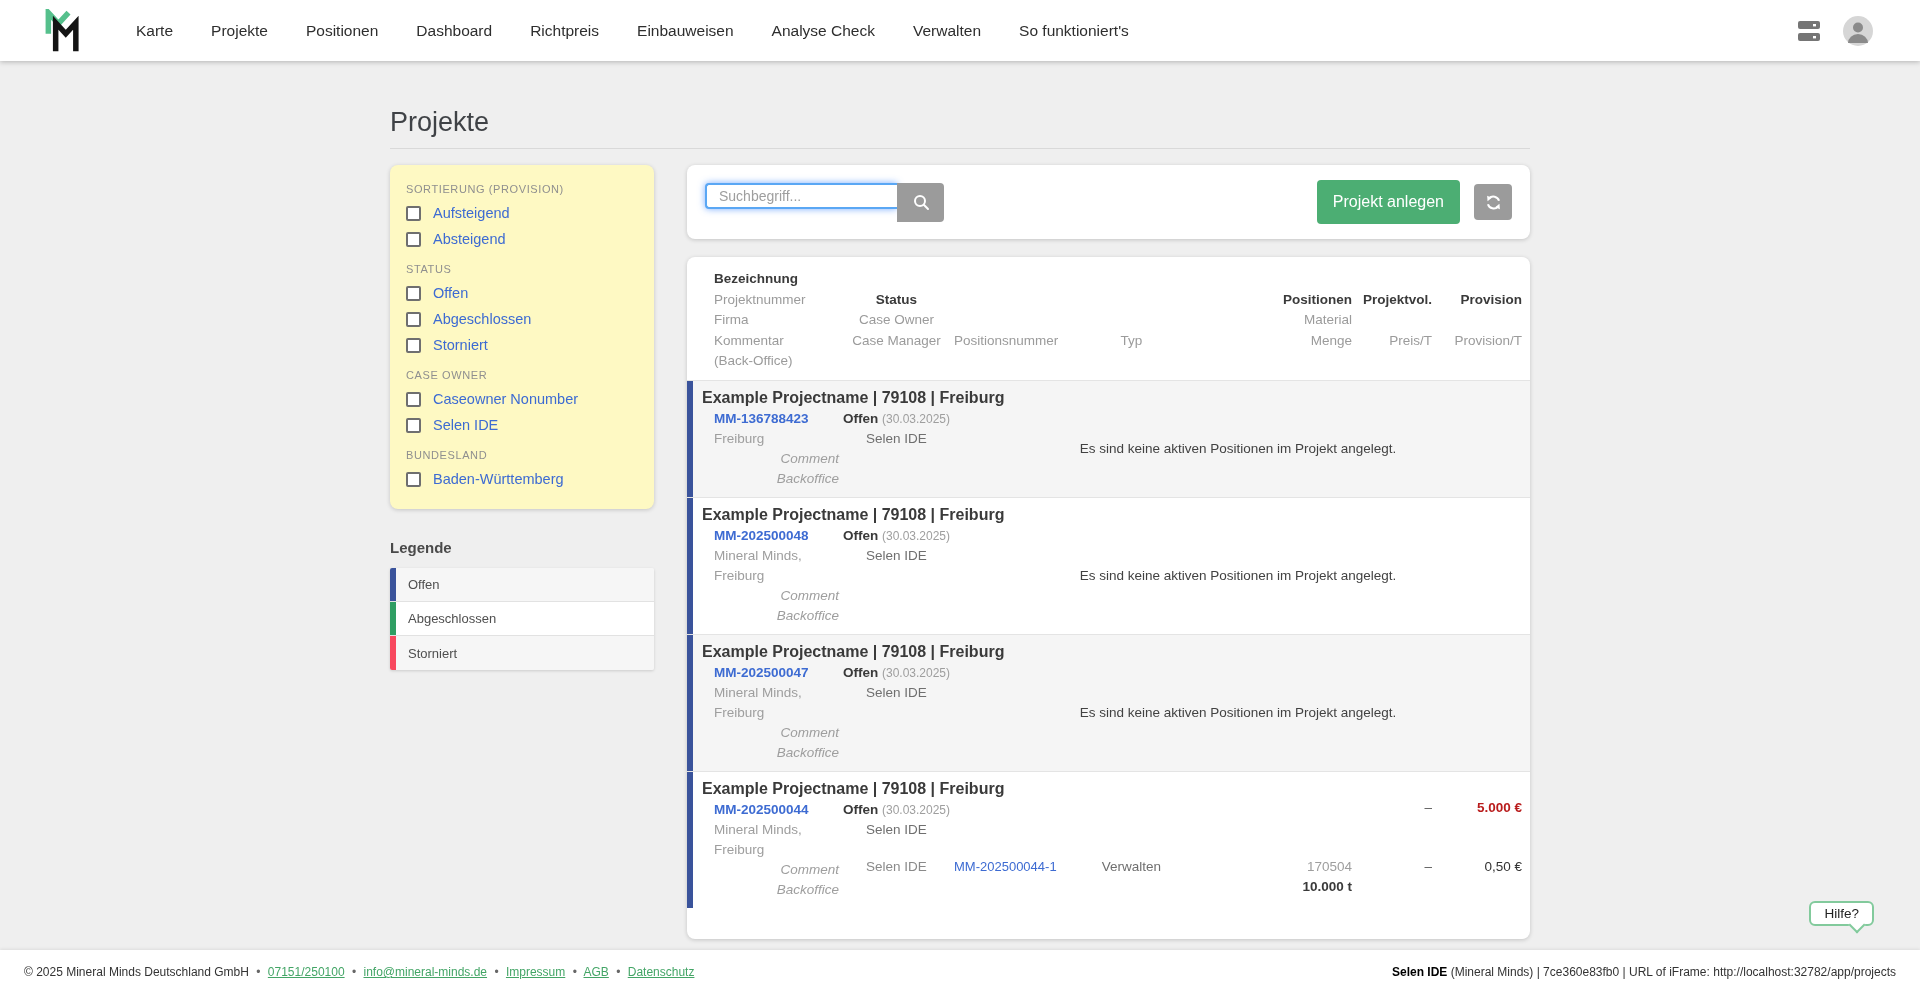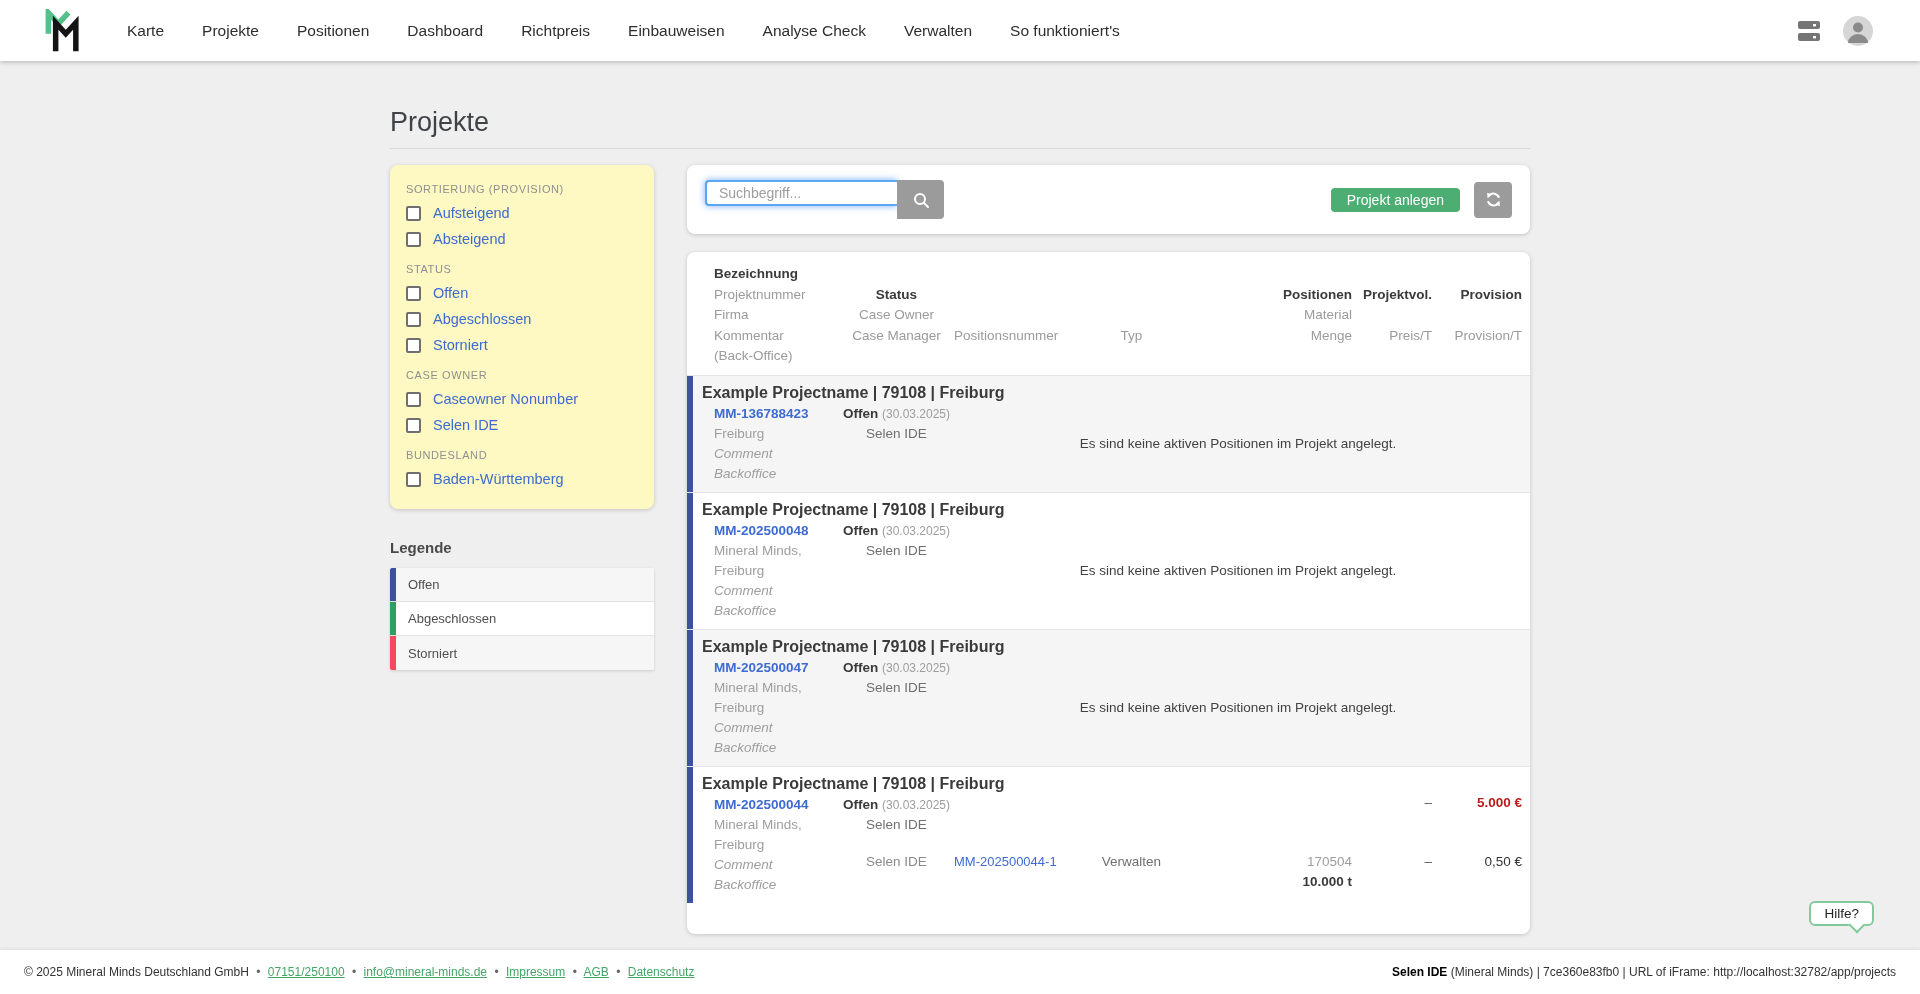--- a/index.html
+++ b/index.html
@@ -4,21 +4,21 @@
 <style>
   * { box-sizing: border-box; margin: 0; padding: 0; }
   html,body { width:1920px; height:994px; overflow:hidden; }
   body {
     font-family: "Liberation Sans", "DejaVu Sans", sans-serif;
     background:#efefef; color:#3a3a3a; padding:61px 0 44px;
   }
   
   .topnav {
     position:fixed; top:0; left:0; right:0; height:61px; background:#fff;
-    box-shadow:0 1px 5px rgba(0,0,0,.25); display:flex; align-items:center; z-index:50;
+    box-shadow:0 1px 5px rgba(0,0,0,.25); display:flex; align-items:center; z-index:50;gap:9px;
   }
   .logo { margin:0 26px 0 44px; display:flex; align-items:center; }
   .nav-items { display:flex; align-items:center; height:100%; }
   .nav-item { color:#2e2e2e; font-size:15.5px; font-weight:500; text-decoration:none;
     padding:0 19px; cursor:pointer; white-space:nowrap; }
   .nav-right { margin-left:auto; display:flex; align-items:center; gap:18px; padding-right:46px; }
   .icon-btn { background:none; border:none; cursor:pointer; display:flex; align-items:center; }
   
   .container { width:1140px; margin:0 auto; padding-top:46px; }
   .page-title { font-size:27px; font-weight:500; color:#3f4246; margin-bottom:10px; }
@@ -45,43 +45,43 @@
   .search-card { background:#fff; border-radius:8px; box-shadow:0 1px 4px rgba(0,0,0,.18);
     padding:15px 18px; display:flex; align-items:center; justify-content:space-between; margin-bottom:18px; }
   .search-group { display:flex; align-items:stretch; }
   .search-input { width:192px; height:26px; border:2px solid #5aa7f4; border-right:none;
     border-radius:4px 0 0 4px; padding:0 12px; font-size:14px; color:#333; outline:none;
     box-shadow:0 0 7px rgba(77,144,254,.75); font-family:inherit; }
   .search-input::placeholder { color:#9e9e9e; }
   .search-btn { width:47px; height:39px; background:#9b9b9b; border:none; border-radius:0 4px 4px 0;
     display:flex; align-items:center; justify-content:center; cursor:pointer; }
   .actions { display:flex; align-items:center; gap:14px; }
-  .btn-green { background:#4cae73; color:#fff; border:none; border-radius:4px; height:24px;
-    padding:0 16px; font-size:14px; cursor:pointer; font-family:inherit; }
+  .btn-green { background:#4cae73; color:#fff; border:none; border-radius:4px; height:44px;
+    padding:0 16px; font-size:16px; cursor:pointer; font-family:inherit; }
   .btn-refresh { background:#9b9b9b; border:none; border-radius:4px; width:38px; height:36px;
     display:flex; align-items:center; justify-content:center; cursor:pointer; }
   
   .table-card { background:#fff; border-radius:8px; box-shadow:0 1px 4px rgba(0,0,0,.18);
     height:682px; overflow:hidden; }
   .thead { padding:14px 8px 6px 15px; }
   .rgridcols { display:grid; grid-template-columns:125px 115px 120px 115px 1fr 80px 90px;margin-left:12px; }
   .hl { height:20.5px; font-size:13.5px; color:#9b9b9b; overflow:hidden; }
   .hl.bold { color:#3a3a3a; font-weight:700; }
   .hc2 { text-align:center; } .hc3 { text-align:left; } .hc4 { text-align:center; }
   .hr5,.hr6,.hr7 { text-align:right; }
   
   .trow { position:relative; border-top:1px solid #e4e4e4; padding:0 8px 8px 15px; background:#fff; }
   .trow.alt { background:#f5f5f5; }
   .bar { position:absolute; left:0; top:0; bottom:0; width:6px; background:#3a539b; }
   .trow-title { padding-top:8px; height:28px; font-size:16px; font-weight:700; color:#3a3a3a; }
   .c { font-size:13.5px; }
   .c1 div, .c1 a { display:block; height:20px; line-height:20px; }
   .plink { color:#3d6bd2; font-weight:700; text-decoration:none; font-size:13.5px; cursor:pointer; }
   .gray { color:#9e9e9e; }
-  .ital { color:#9e9e9e; font-style:italic; }
+  .ital { color:#9e9e9e; font-style:italic;text-align:right; }
   .c2 { grid-column:2; text-align:center; }
   .status-line { height:20px; line-height:20px; }
   .status-line b { color:#3a3a3a; font-weight:700; }
   .sdate { color:#9e9e9e; font-size:12px; }
   .owner { color:#6f6f6f; height:20px; line-height:20px; }
   .cmsg { grid-column:3 / 8; align-self:center; text-align:center; color:#424242; font-size:13.5px; }
   .t6 { grid-column:6; grid-row:1; text-align:right; color:#555; }
   .t7 { grid-column:7; grid-row:1; text-align:right; color:#b91c1c; font-weight:700; }
   .pos { grid-row:2; margin-top:15px; line-height:20px; }
   .p2 { grid-column:2; text-align:center; color:#8a8a8a; }

